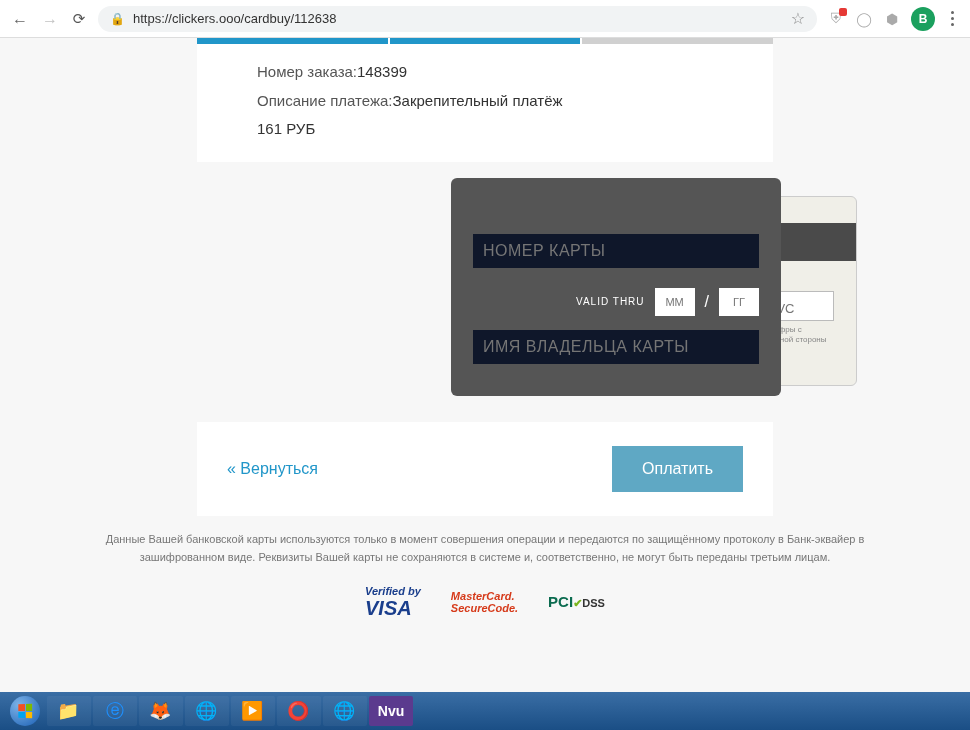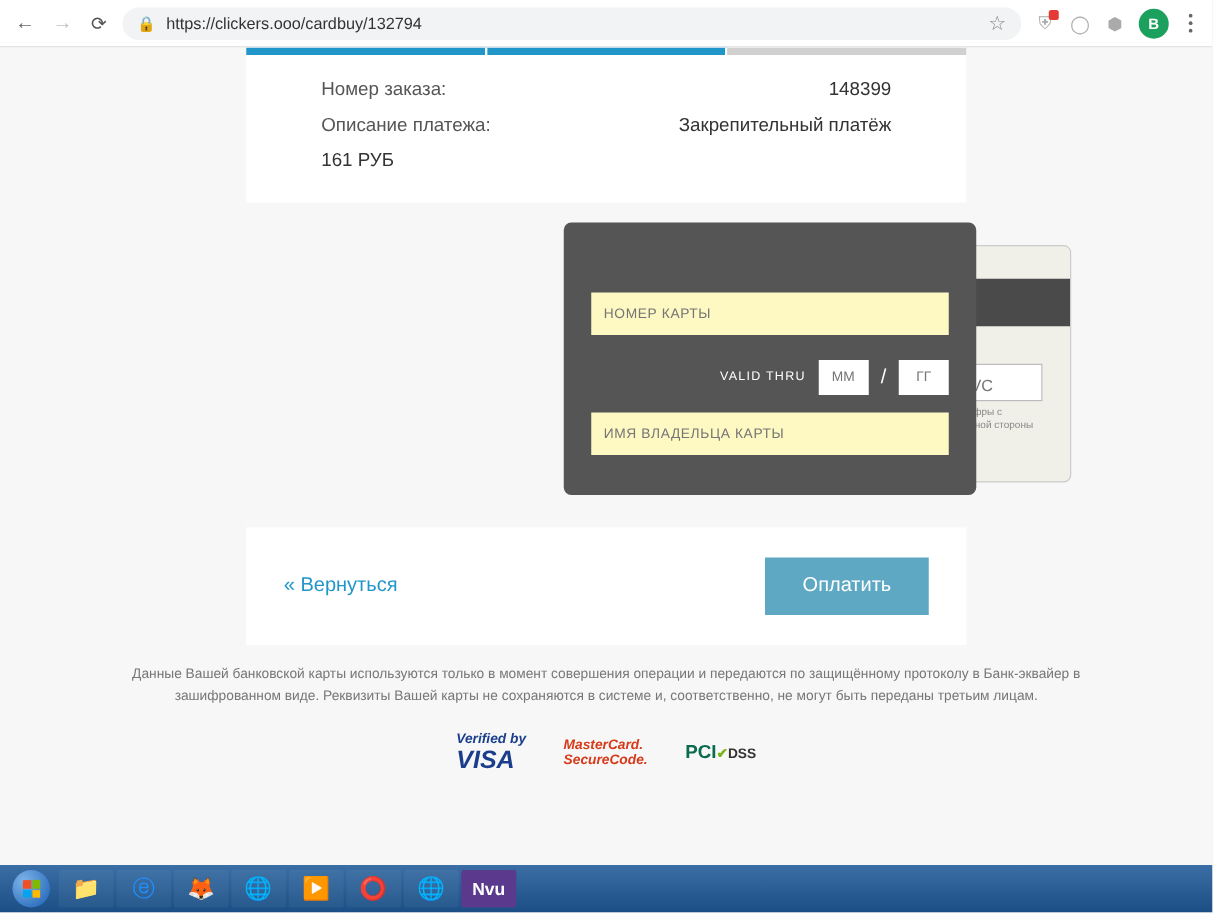--- a/index.html
+++ b/index.html
@@ -22,31 +22,31 @@
 
 .page { background:#f7f7f7; height: 654px; overflow:hidden; }
 .payment-container { width: 576px; margin: 0 auto; background:#fff; }
 
 .progress { display:flex; height:6px; }
 .progress div:nth-child(1){ flex:1; background:#2196c9; border-right:2px solid #fff;}
 .progress div:nth-child(2){ flex:1; background:#2196c9; border-right:2px solid #fff;}
 .progress div:nth-child(3){ flex:1; background:#d0d0d0;}
 
 .order-info { padding: 14px 60px 18px; }
-.order-row { display:flex; justify-content:space-between; font-size:15px; color:#555; line-height:1.9; }
+.order-row { display:flex; font-size:15px; color:#555; line-height:1.9; }
 .order-row .val { color:#333; }
 
 .cards-wrap { background:#f7f7f7; padding: 18px 0 22px; position:relative; height:260px; }
 .card-back { position:absolute; left: 370px; top: 34px; width: 290px; height: 190px; background:#f0efe8; border:1px solid #ccc; border-radius:6px; }
 .card-back .stripe { position:absolute; top:26px; left:0; right:0; height:38px; background:#4a4a4a; }
 .card-back .cvc-box { position:absolute; top:94px; right:22px; width:68px; height:30px; border:1px solid #bbb; background:#fff; font-size:13px; color:#888; padding-top:6px; }
 .card-back .cvc-hint { position:absolute; top:128px; right:22px; width:80px; font-size:8px; color:#888; line-height:1.3; }
 
 .card-front { position:absolute; left: 254px; top:16px; width:330px; height:218px; background:#555; border-radius:6px; padding:20px 22px; }
-.card-input { width:100%; height:34px; background:#fef9c3; border:none; padding:0 10px; font-size:11px; color:#888; letter-spacing:0.5px; }
+.card-input { width:100%; height:34px; background:#0f172a; border:none; padding:0 10px; font-size:16px; color:#888; letter-spacing:0.5px; }
 .card-number { margin-top: 36px; }
 .valid-row { display:flex; align-items:center; margin-top: 20px; justify-content:flex-end; gap:10px; }
 .valid-label { color:#fff; font-size:10px; letter-spacing:1px; }
 .small-input { width:40px; height:28px; background:#fff; border:none; text-align:center; font-size:11px; color:#888; }
 .slash { color:#fff; font-size:16px; }
 .card-name { margin-top:14px; }
 
 .actions { background:#fff; padding: 24px 30px 24px; display:flex; justify-content:space-between; align-items:center; }
 .back-link { color:#2196c9; font-size:16px; cursor:pointer; }
 .pay-btn { background:#5fa8c4; color:#fff; border:none; padding: 14px 30px; font-size:16px; cursor:pointer; }
@@ -75,21 +75,21 @@
 </style>
 </head>
 <body>
 
 <div class="browser-bar">
   <div class="nav-arrow">←</div>
   <div class="nav-arrow" style="opacity:.4">→</div>
   <div class="reload">⟳</div>
   <div class="url-bar">
     <span class="lock">🔒</span>
-    <span>https://clickers.ooo/cardbuy/132794</span>
+    <span>https://clickers.ooo/cardbuy/112638</span>
     <span class="star">☆</span>
   </div>
   <div class="ext-icon ext-badge">⛨</div>
   <div class="ext-icon">◯</div>
   <div class="ext-icon">⬢</div>
   <div class="profile">
       <span>В</span>
     </div>
   <div class="menu-dots">
       <span></span>

